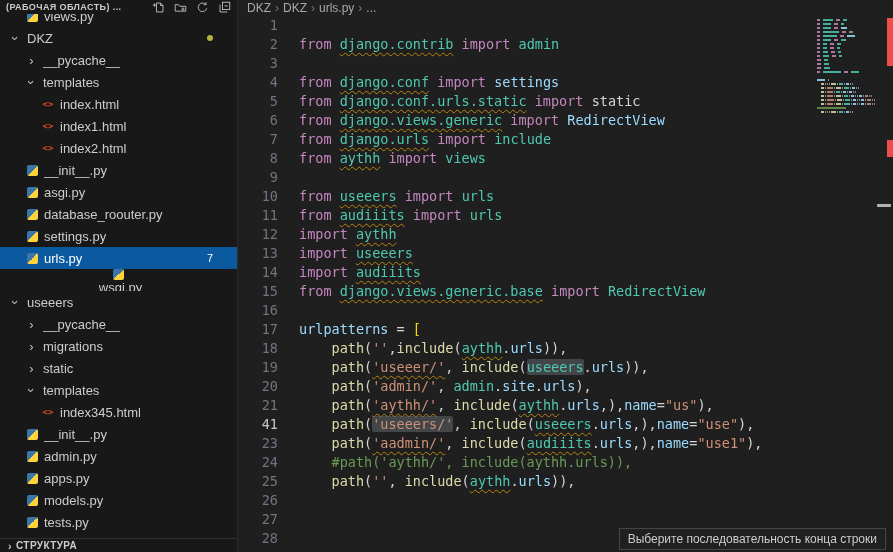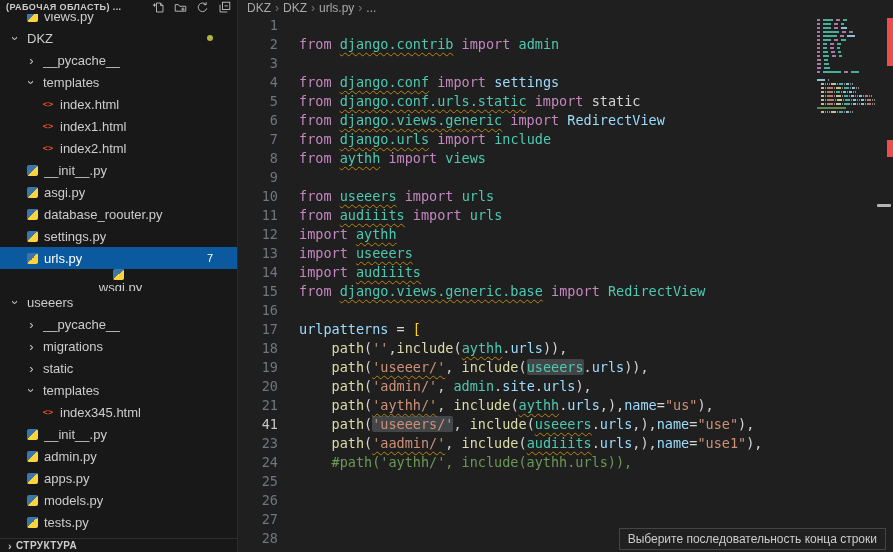--- a/index.html
+++ b/index.html
@@ -311,20 +311,21 @@
         <div class="cl">
           <span class="lnum">23</span>
           <span class="ltext"><span class="tk-p">    </span><span class="tk-f">path</span><span class="tk-p">(</span><span class="tk-s sq">'aadmin/'</span><span class="tk-p">, </span><span class="tk-f">include</span><span class="tk-p">(</span><span class="tk-m sq">audiiits</span><span class="tk-p">.</span><span class="tk-v">urls</span><span class="tk-p">,)</span><span class="tk-p">,</span><span class="tk-v">name</span><span class="tk-p">=</span><span class="tk-s">"use1"</span><span class="tk-p">)</span><span class="tk-p">,</span></span>
         </div>
         <div class="cl">
           <span class="lnum">24</span>
           <span class="ltext"><span class="tk-c">    #path('aythh/', include(aythh.urls)),</span></span>
         </div>
         <div class="cl">
           <span class="lnum">25</span>
+          <span class="ltext"><span class="tk-p">    </span><span class="tk-f">path</span><span class="tk-p">(</span><span class="tk-s">''</span><span class="tk-p">, </span><span class="tk-f">include</span><span class="tk-p">(</span><span class="tk-m sq">aythh</span><span class="tk-p">.</span><span class="tk-v">urls</span><span class="tk-p">))</span><span class="tk-p">,</span></span>
         </div>
         <div class="cl">
           <span class="lnum">26</span>
           <span class="ltext"></span>
         </div>
         <div class="cl">
           <span class="lnum">27</span>
           <span class="ltext"></span>
         </div>
         <div class="cl">

